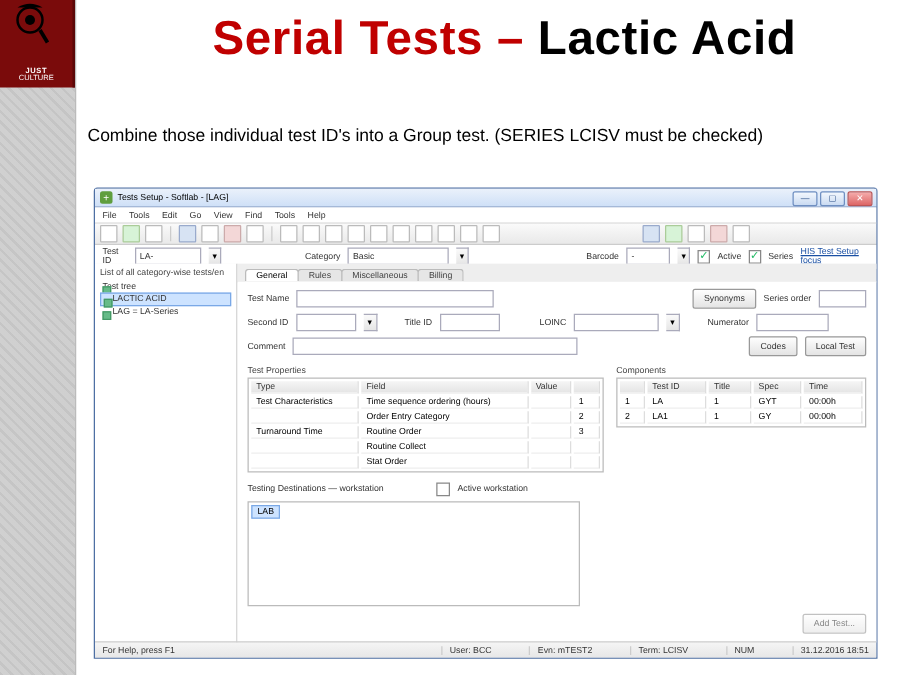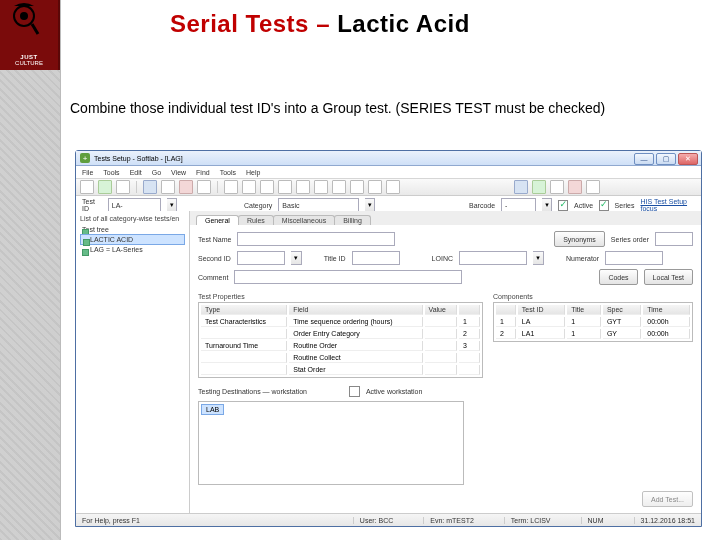--- a/index.html
+++ b/index.html
@@ -2,21 +2,21 @@
 <html><head>
 <meta charset="utf-8">
 <style>
   html,body{margin:0;padding:0;width:720px;height:540px;font-family:"Segoe UI",Arial,sans-serif;background:#fff;overflow:hidden}
   .slide{position:relative;width:720px;height:540px}
   .leftbar{position:absolute;left:0;top:0;width:60px;height:540px;background:linear-gradient(90deg,#d0d0d0,#cfcfcf);border-right:1px solid #bbb}
   .leftbar::after{content:"";position:absolute;inset:0;background:repeating-linear-gradient(45deg,rgba(0,0,0,.05) 0 2px,transparent 2px 6px)}
   .logo{position:absolute;left:0;top:0;width:58px;height:66px;background:#7a0b0b;border-right:2px solid #5b0707;display:flex;flex-direction:column;align-items:center;justify-content:flex-end;color:#fff;font-size:6px;line-height:6px;padding-bottom:4px}
   .logo svg{position:absolute;top:2px;left:4px}
   .logo .brand1{font-weight:bold;letter-spacing:.5px}
-  .title{position:absolute;left:170px;top:10px;font-size:24px;font-weight:700;color:#c00000;letter-spacing:.5px}
+  .title{position:absolute;left:170px;top:10px;font-size:38px;font-weight:700;color:#c00000;letter-spacing:.5px}
   .title .black{color:#000}
   .subtitle{position:absolute;left:70px;top:100px;font-size:14px;color:#000}
   .shot{position:absolute;left:75px;top:150px;width:625px;height:375px;border:1px solid #4e6fa3;background:#f0f0f0;border-radius:3px 3px 0 0;font-size:7px;color:#000}
   .win-title{height:14px;background:linear-gradient(#eaf1fb,#cfe0f7);border-bottom:1px solid #8fa8cf;display:flex;align-items:center;padding:0 4px;gap:4px}
   .win-title .plus{width:10px;height:10px;background:#5f9e3e;color:#fff;display:flex;align-items:center;justify-content:center;font-size:8px;border-radius:2px}
   .win-btns{position:absolute;right:3px;top:2px;display:flex;gap:2px}
   .wbtn{width:18px;height:10px;border:1px solid #6f8fc1;border-radius:2px;background:linear-gradient(#f3f7fd,#cadbf2);font-size:7px;display:flex;align-items:center;justify-content:center;color:#2b4e86}
   .wbtn.close{background:linear-gradient(#f5acac,#d66);color:#fff;border-color:#b55}
   .menubar{height:12px;background:#fff;border-bottom:1px solid #d6d6d6;display:flex;align-items:center;gap:10px;padding:0 6px;color:#333}
   .toolbar{height:16px;background:linear-gradient(#fafafa,#e9e9e9);border-bottom:1px solid #ccc;display:flex;align-items:center;gap:4px;padding:0 4px}
@@ -73,21 +73,21 @@
         <path d="M10 4 q10 -6 20 0" fill="#000"></path>
         <path d="M28 22 l6 10" stroke="#000" stroke-width="3"></path>
       </svg>
     <span class="brand1">JUST</span>
     <span>CULTURE</span>
   </div>
 
   <div class="title">
     <span>Serial Tests </span><span>– </span><span class="black">Lactic Acid</span>
   </div>
-  <div class="subtitle">Combine those individual test ID's into a Group test. (SERIES TEST must be checked)</div>
+  <div class="subtitle">Combine those individual test ID's into a Group test. (SERIES LCISV must be checked)</div>
 
   <div class="shot">
     <div class="win-title">
       <span class="plus">+</span>
       <span>Tests Setup - Softlab - [LAG]</span>
       <div class="win-btns">
         <span class="wbtn">—</span>
         <span class="wbtn">▢</span>
         <span class="wbtn close">✕</span>
       </div>

